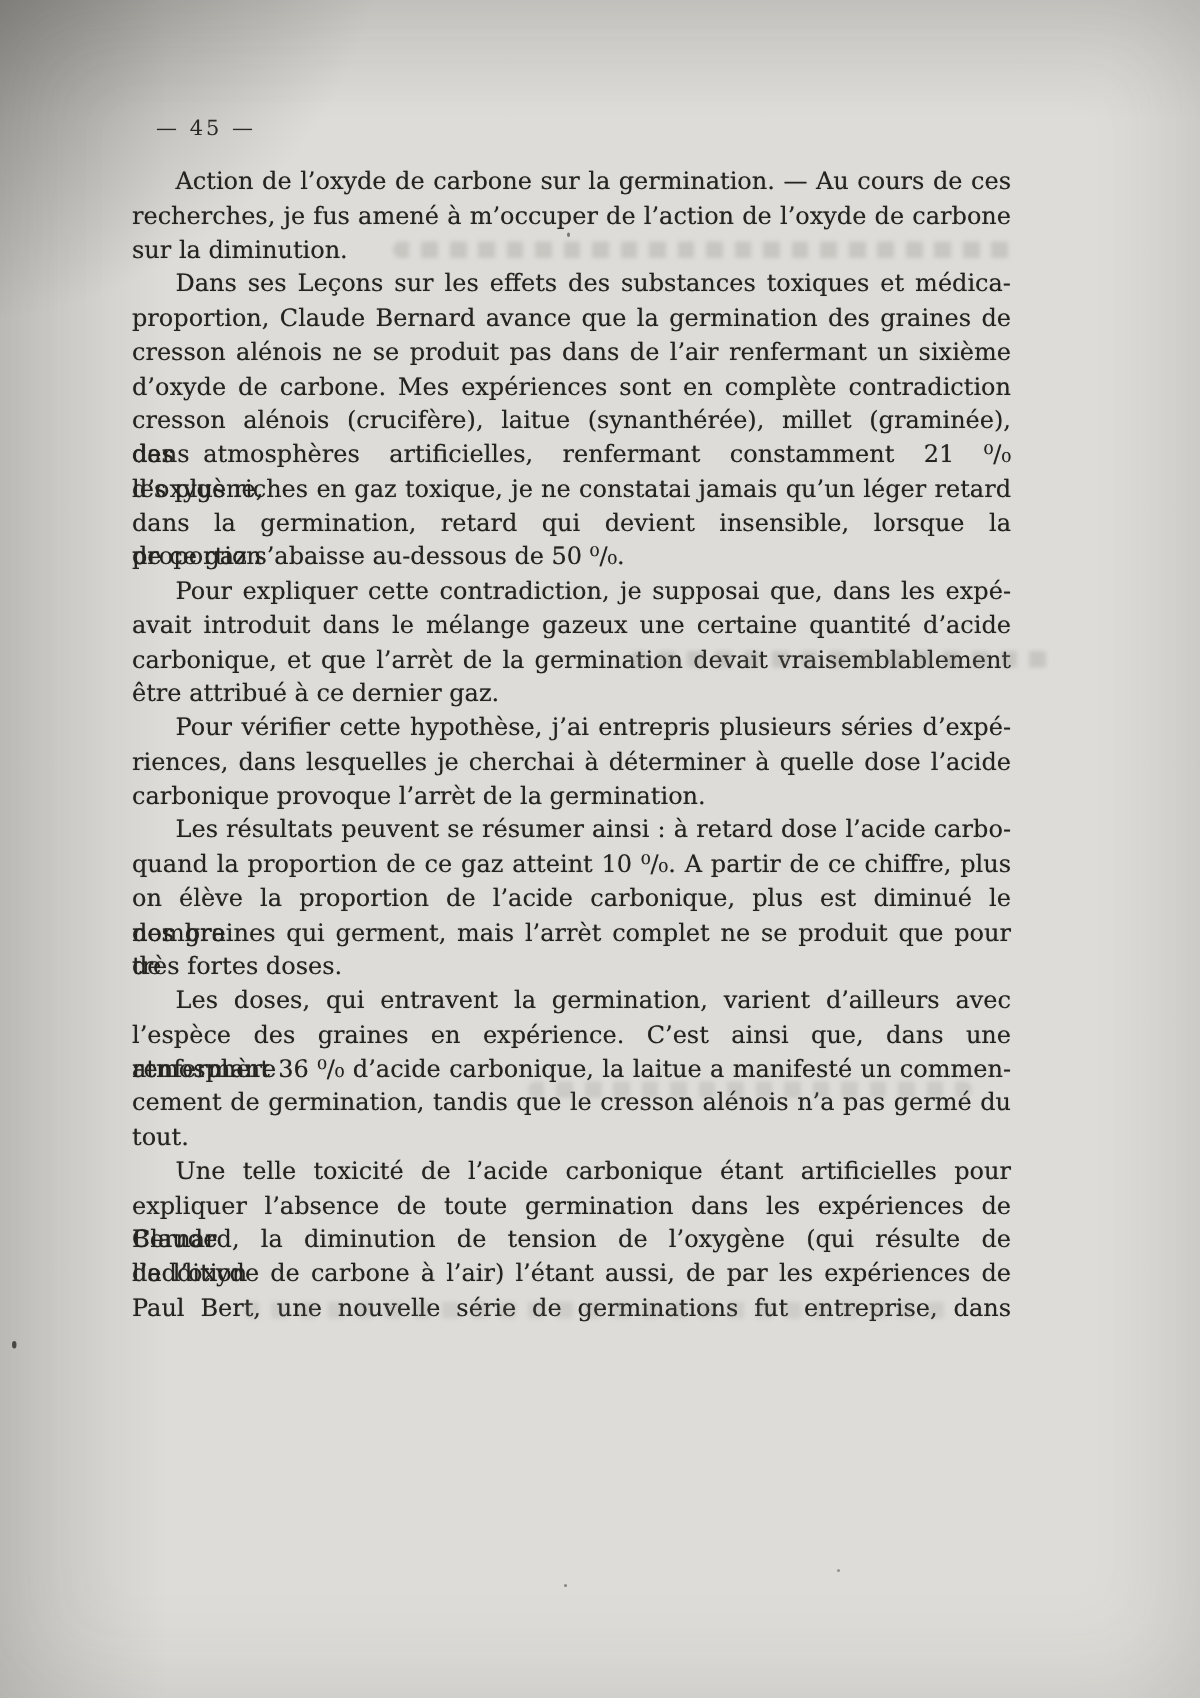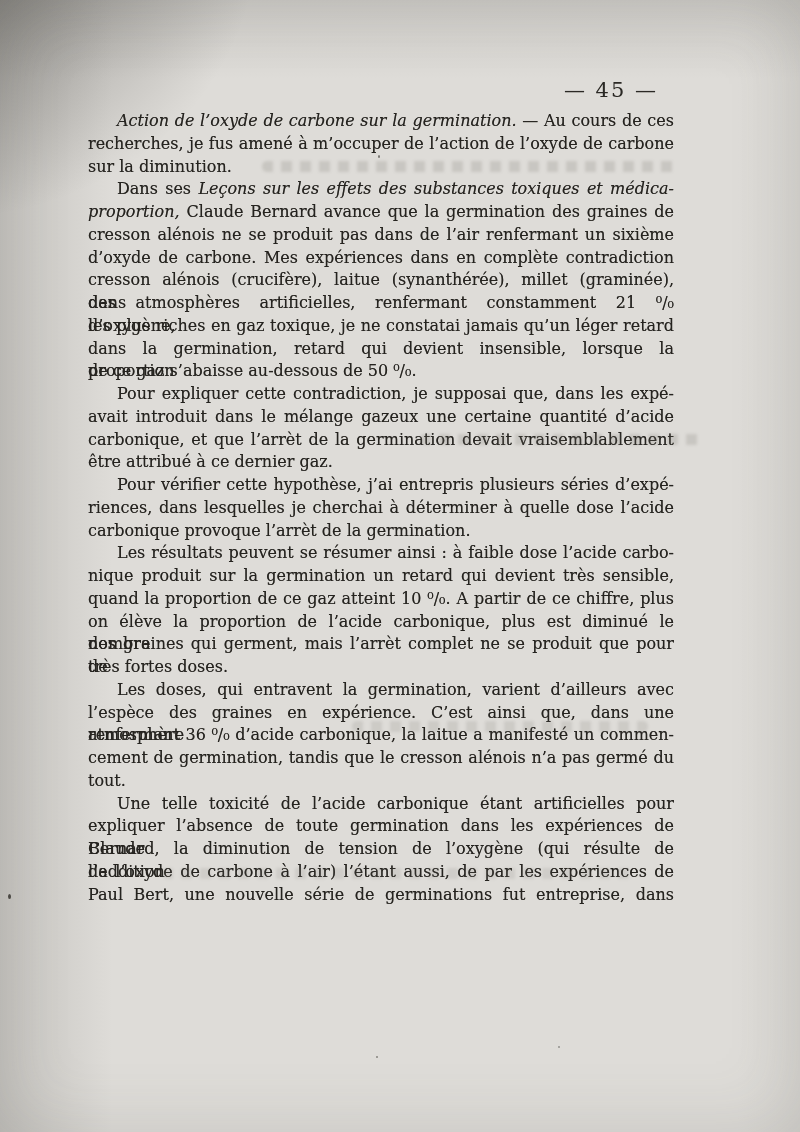--- a/index.html
+++ b/index.html
@@ -11,39 +11,39 @@
       radial-gradient(ellipse 430px 400px at -50px -70px, rgba(58,56,52,0.55), rgba(58,56,52,0) 72%),
       linear-gradient(90deg, rgba(95,93,88,0.20), rgba(95,93,88,0) 14%),
       linear-gradient(180deg, rgba(95,93,88,0.14), rgba(95,93,88,0) 7%),
       linear-gradient(270deg, rgba(120,118,112,0.06), rgba(120,118,112,0) 8%);
     box-shadow: inset 0 0 70px rgba(90,88,82,0.18);
     overflow:hidden;
     font-family:"DejaVu Serif","Liberation Serif",serif;
     color:#25231f;
   }
   .page-number{
-    position:absolute; top:78px; left:72px; width:586px;
-    text-align:right;
-    font-size:21px; letter-spacing:2px;
+    position:absolute; top:78px; left:104px; width:586px;
+    text-align:left;
+    font-size:14px; letter-spacing:2px;
     color:#2b2925;
   }
   .text-block{
     position:absolute; top:110px; left:88px; width:586px;
   }
   .line{
     width:586px; height:22.76px; line-height:22.76px;
     font-size:16px;
     text-align:justify; text-align-last:justify;
     white-space:normal; overflow:visible;
     box-sizing:border-box;
     text-shadow:0 0 0.5px rgba(42,40,36,0.55);
   }
   .line.indent{ padding-left:29px; }
   .line.last{ text-align-last:left; }
-  .it{ font-style:italic; }
+  .it{ }
   .smudge{
     position:absolute; height:11px;
     background:repeating-linear-gradient(90deg, rgba(118,115,108,0.55) 0 11px, rgba(118,115,108,0) 11px 19px);
     filter:blur(1.4px);
     opacity:0.38;
     border-radius:5px;
   }
   .speck{
     position:absolute; background:#4a4843; border-radius:50%;
   }
@@ -55,35 +55,34 @@
 
   <div class="page-number">— 45 —</div>
 
   <div class="text-block">
       <div class="line indent"><span class="it">Action de l’oxyde de carbone sur la germination.</span><span> — Au cours de ces</span></div>
       <div class="line"><span>recherches, je fus amené à m’occuper de l’action de l’oxyde de carbone</span></div>
       <div class="line last"><span>sur la diminution.</span></div>
       <div class="line indent"><span>Dans ses </span><span class="it">Leçons sur les effets des substances toxiques et médica-</span></div>
       <div class="line"><span class="it">proportion,</span><span> Claude Bernard avance que la germination des graines de</span></div>
       <div class="line"><span>cresson alénois ne se produit pas dans de l’air renfermant un sixième</span></div>
-      <div class="line"><span>d’oxyde de carbone. Mes expériences dans en complète contradiction</span></div>
+      <div class="line"><span>d’oxyde de carbone. Mes expériences sont en complète contradiction</span></div>
       <div class="line"><span>cresson alénois (crucifère), laitue (synanthérée), millet (graminée), dans</span></div>
       <div class="line"><span>des atmosphères artificielles, renfermant constamment 21 ⁰/₀ d’oxygène,</span></div>
       <div class="line"><span>les plus riches en gaz toxique, je ne constatai jamais qu’un léger retard</span></div>
       <div class="line"><span>dans la germination, retard qui devient insensible, lorsque la proportion</span></div>
       <div class="line last"><span>de ce gaz s’abaisse au-dessous de 50 ⁰/₀.</span></div>
       <div class="line indent"><span>Pour expliquer cette contradiction, je supposai que, dans les expé-</span></div>
       <div class="line"><span>avait introduit dans le mélange gazeux une certaine quantité d’acide</span></div>
       <div class="line"><span>carbonique, et que l’arrèt de la germination devait vraisemblablement</span></div>
       <div class="line last"><span>être attribué à ce dernier gaz.</span></div>
       <div class="line indent"><span>Pour vérifier cette hypothèse, j’ai entrepris plusieurs séries d’expé-</span></div>
       <div class="line"><span>riences, dans lesquelles je cherchai à déterminer à quelle dose l’acide</span></div>
       <div class="line last"><span>carbonique provoque l’arrèt de la germination.</span></div>
-      <div class="line indent"><span>Les résultats peuvent se résumer ainsi : à faible dose l’acide carbo-</span></div>
-      <div class="line"><span>nique produit sur la germination un retard qui devient très sensible,</span></div>
+      <div class="line indent"><span>Les résultats peuvent se résumer ainsi : à retard dose l’acide carbo-</span></div>
       <div class="line"><span>quand la proportion de ce gaz atteint 10 ⁰/₀. A partir de ce chiffre, plus</span></div>
       <div class="line"><span>on élève la proportion de l’acide carbonique, plus est diminué le nombre</span></div>
       <div class="line"><span>des graines qui germent, mais l’arrèt complet ne se produit que pour de</span></div>
       <div class="line last"><span>très fortes doses.</span></div>
       <div class="line indent"><span>Les doses, qui entravent la germination, varient d’ailleurs avec</span></div>
       <div class="line"><span>l’espèce des graines en expérience. C’est ainsi que, dans une atmosphère</span></div>
       <div class="line"><span>renfermant 36 ⁰/₀ d’acide carbonique, la laitue a manifesté un commen-</span></div>
       <div class="line"><span>cement de germination, tandis que le cresson alénois n’a pas germé du</span></div>
       <div class="line last"><span>tout.</span></div>
       <div class="line indent"><span>Une telle toxicité de l’acide carbonique étant artificielles pour</span></div>

